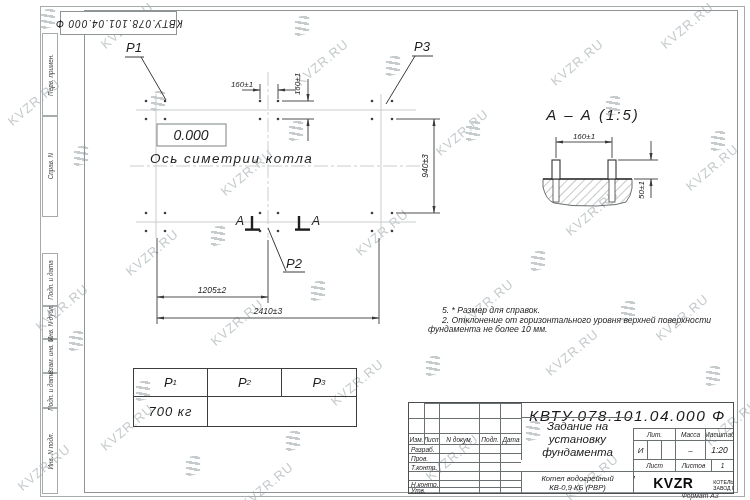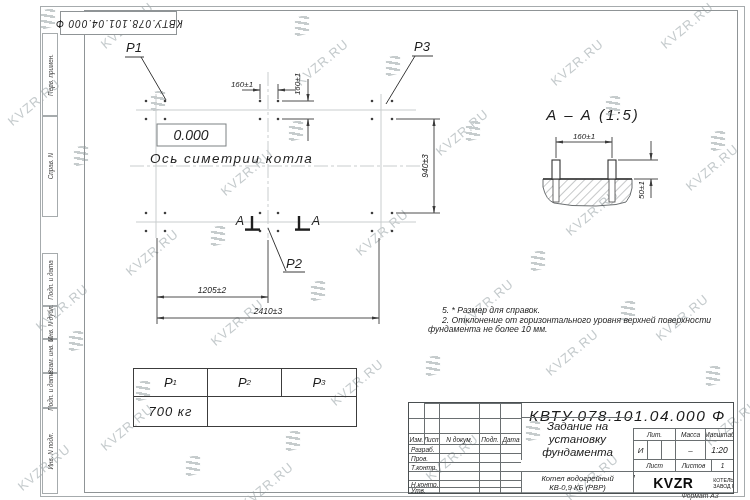--- a/index.html
+++ b/index.html
@@ -38,21 +38,21 @@
   
   #tb{position:absolute;left:408px;top:402px;width:324px;height:90px;z-index:4;
       border:1.2px solid #4a4f51;font-style:italic;color:#1b1b1b;}
   #tb .tc{position:absolute;border-left:1px solid #6a6f71;border-top:1px solid #6a6f71;
           box-sizing:border-box;display:flex;align-items:center;justify-content:center;
           font-size:6.5px;white-space:nowrap;overflow:hidden;}
   #tb .nb{border-left:none;} #tb .nt{border-top:none;}
   #docnum{font-size:15.5px;letter-spacing:1.5px;}
   #tbtitle{font-size:11.5px;line-height:13px;text-align:center;}
   #tbprod{font-size:7.6px;line-height:9px;text-align:center;}
-  #logo{display:flex;align-items:center;gap:20px;}
+  #logo{display:flex;align-items:flex-end;gap:20px;}
   .logo-mark{width:12px;height:15px;background:repeating-linear-gradient(to bottom,#141414 0 2.6px,transparent 2.6px 4.7px);transform:skewX(-14deg);}
   .logo-kvzr{font-style:normal;font-weight:bold;font-size:14px;letter-spacing:.5px;color:#0d0d0d;}
   .logo-cap{font-style:normal;font-size:5.2px;line-height:6px;color:#222;text-align:left;}
   #fmt{position:absolute;left:660px;top:492px;width:80px;text-align:center;
        font-size:6.8px;font-style:italic;color:#333;z-index:4;}
 </style>
 </head>
 <body>
 
 <div id="sheet">

